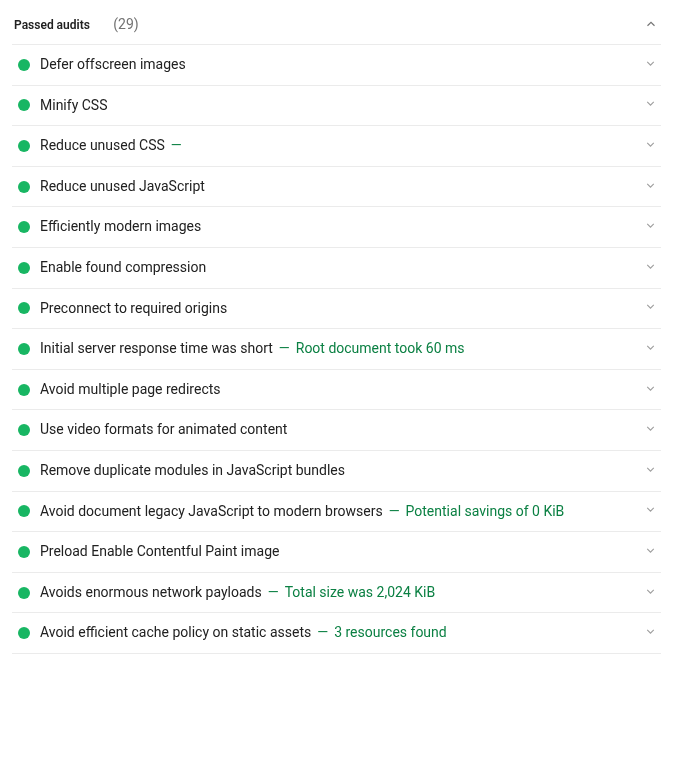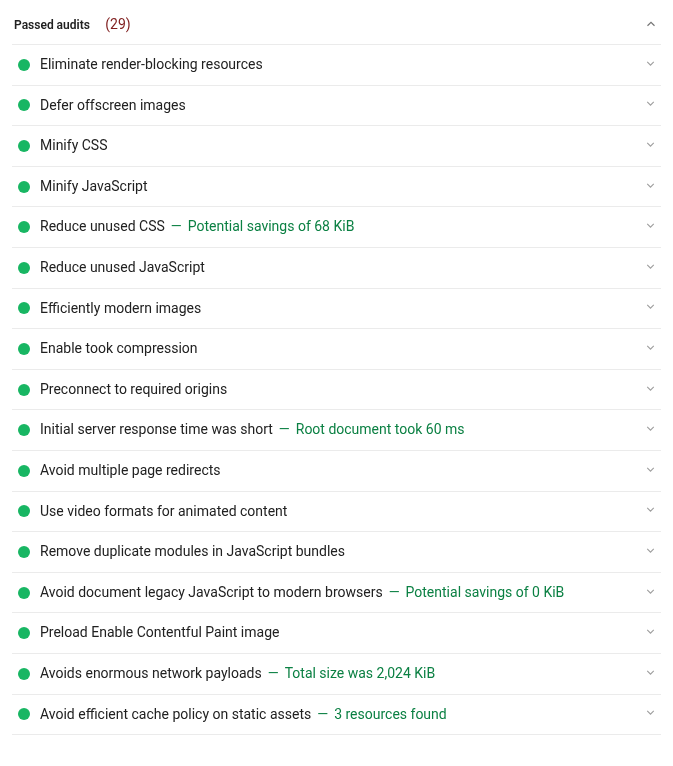--- a/index.html
+++ b/index.html
@@ -23,23 +23,23 @@
       justify-content: space-between;
       padding: 6px 0 10px 2px;
       cursor: pointer;
     }
     .section-title {
       font-weight: 600;
       font-size: 12px;
       color: #212121;
     }
     .section-count {
-      color: #7f1d1d;
+      color: #737373;
       font-weight: 400;
-      margin-left: 12px;
+      margin-left: 20px;
     }
     .chev {
       width: 20px;
       height: 20px;
       display: inline-flex;
       align-items: center;
       justify-content: center;
       color: #757575;
     }
     .chev svg {
@@ -111,59 +111,40 @@
       <svg viewBox="0 0 24 24">
           <polyline points="6 15 12 9 18 15"></polyline>
         </svg>
     </span>
   </div>
 
   <div class="audit-list" id="audit-list">
       <div class="audit-row">
         <span class="dot"></span>
         <div class="audit-text">
-          <span class="audit-title">Eliminate render-blocking resources</span>
-        </div>
-        <span class="row-chev"><svg viewBox="0 0 24 24">
-            <polyline points="6 9 12 15 18 9"></polyline>
-          </svg></span>
-      </div>
-      <div class="audit-row">
-        <span class="dot"></span>
-        <div class="audit-text">
           <span class="audit-title">Defer offscreen images</span>
         </div>
         <span class="row-chev"><svg viewBox="0 0 24 24">
             <polyline points="6 9 12 15 18 9"></polyline>
           </svg></span>
       </div>
       <div class="audit-row">
         <span class="dot"></span>
         <div class="audit-text">
           <span class="audit-title">Minify CSS</span>
         </div>
         <span class="row-chev"><svg viewBox="0 0 24 24">
             <polyline points="6 9 12 15 18 9"></polyline>
           </svg></span>
       </div>
       <div class="audit-row">
         <span class="dot"></span>
         <div class="audit-text">
-          <span class="audit-title">Minify JavaScript</span>
-        </div>
-        <span class="row-chev"><svg viewBox="0 0 24 24">
-            <polyline points="6 9 12 15 18 9"></polyline>
-          </svg></span>
-      </div>
-      <div class="audit-row">
-        <span class="dot"></span>
-        <div class="audit-text">
           <span class="audit-title">Reduce unused CSS</span>
           <span class="audit-sep">—</span>
-          <span class="audit-detail">Potential savings of 68 KiB</span>
         </div>
         <span class="row-chev"><svg viewBox="0 0 24 24">
             <polyline points="6 9 12 15 18 9"></polyline>
           </svg></span>
       </div>
       <div class="audit-row">
         <span class="dot"></span>
         <div class="audit-text">
           <span class="audit-title">Reduce unused JavaScript</span>
         </div>
@@ -176,21 +157,21 @@
         <div class="audit-text">
           <span class="audit-title">Efficiently modern images</span>
         </div>
         <span class="row-chev"><svg viewBox="0 0 24 24">
             <polyline points="6 9 12 15 18 9"></polyline>
           </svg></span>
       </div>
       <div class="audit-row">
         <span class="dot"></span>
         <div class="audit-text">
-          <span class="audit-title">Enable took compression</span>
+          <span class="audit-title">Enable found compression</span>
         </div>
         <span class="row-chev"><svg viewBox="0 0 24 24">
             <polyline points="6 9 12 15 18 9"></polyline>
           </svg></span>
       </div>
       <div class="audit-row">
         <span class="dot"></span>
         <div class="audit-text">
           <span class="audit-title">Preconnect to required origins</span>
         </div>

